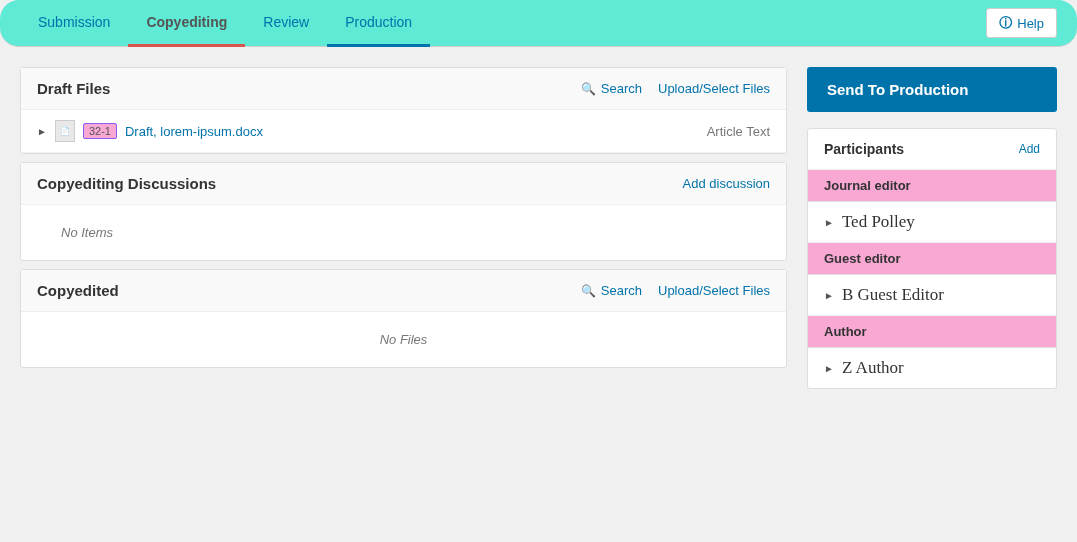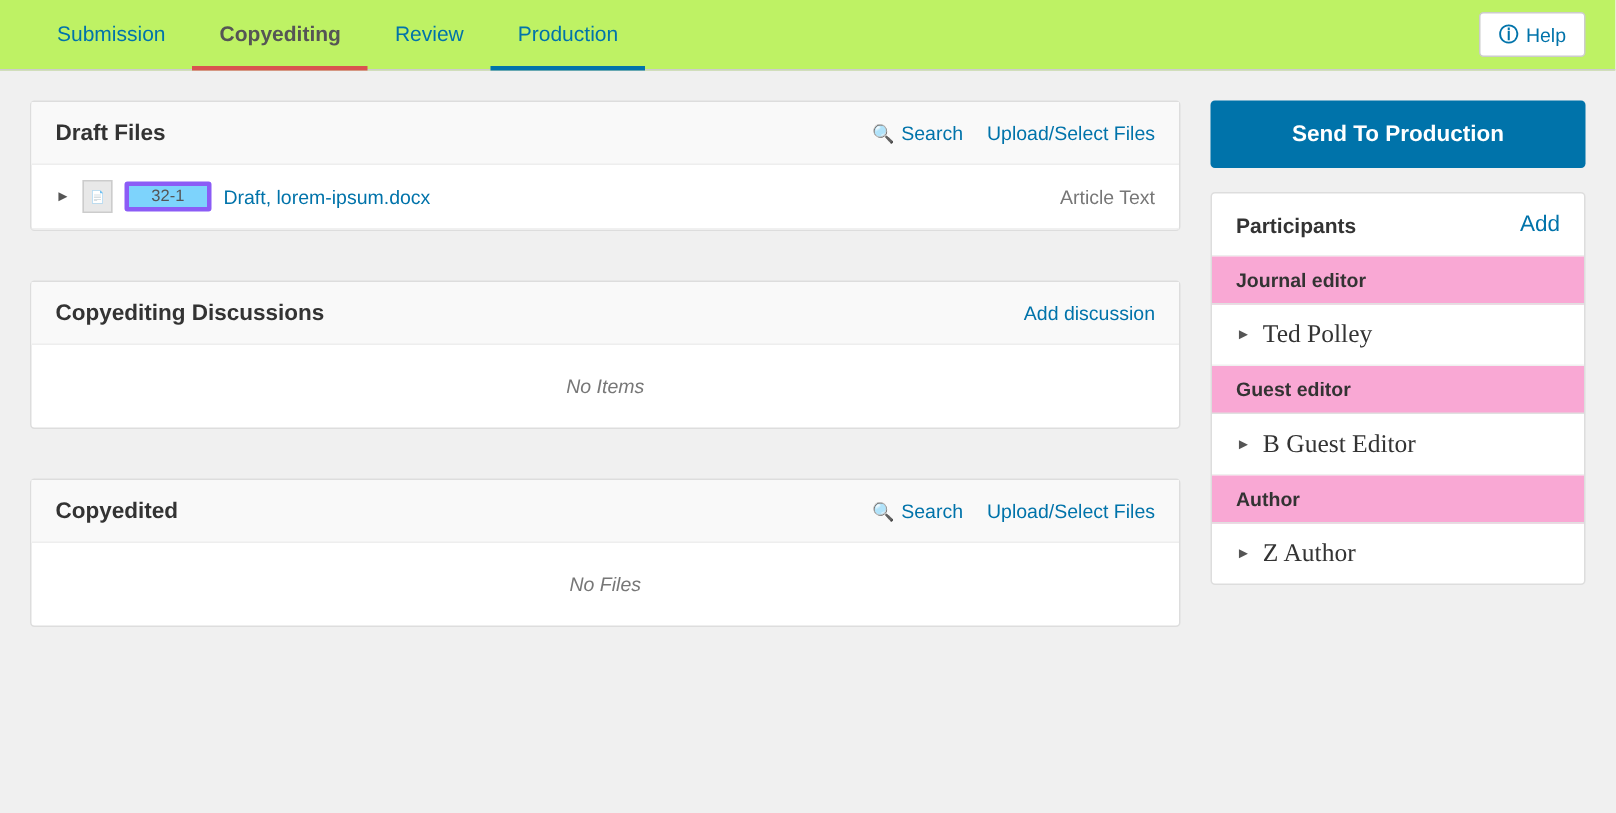--- a/index.html
+++ b/index.html
@@ -1,25 +1,26 @@
 <!DOCTYPE html>
 <html><head>
   <meta charset="utf-8">
   <style>
     * { box-sizing: border-box; margin: 0; padding: 0; }
     body { font-family: Arial, sans-serif; font-size: 13px; background: #f0f0f0; color: #333; }
 
     
     .top-nav {
-      background: #bef264;
+      background: #5eead4;
       border-bottom: 1px solid #ccc;
       display: flex;
       align-items: flex-end;
       padding: 0 20px;
       position: relative;
+      border-radius: 19px;
     }
     .nav-tab {
       padding: 14px 18px;
       cursor: pointer;
       color: #0073aa;
       font-size: 14px;
       border-bottom: 3px solid transparent;
       margin-bottom: -1px;
     }
     .nav-tab.active-copyediting {
@@ -53,21 +54,21 @@
       display: flex;
       gap: 20px;
       padding: 20px;
     }
 
     
     .left-col {
       flex: 1;
       display: flex;
       flex-direction: column;
-      gap: 33px;
+      gap: 8px;
     }
 
     
     .panel {
       background: white;
       border: 1px solid #ddd;
       border-radius: 3px;
     }
     .panel-header {
       display: flex;
@@ -115,24 +116,24 @@
       height: 22px;
       background: #e8e8e8;
       border: 1px solid #ccc;
       display: flex;
       align-items: center;
       justify-content: center;
       font-size: 9px;
       color: #666;
     }
     .file-badge {
-      background: #7dd3fc;
-      border: 3px solid #8b5cf6;
+      background: #f9a8d4;
+      border: 1px solid #8b5cf6;
       border-radius: 2px;
-      padding: 1px 15px;
+      padding: 1px 5px;
       font-size: 11px;
       color: #555;
     }
     .file-name {
       color: #0073aa;
       cursor: pointer;
     }
     .file-type {
       margin-left: auto;
       color: #777;
@@ -144,24 +145,25 @@
     }
     .discussion-header {
       display: grid;
       grid-template-columns: 1fr 100px 100px 70px 70px;
       padding: 8px 16px;
       border-bottom: 1px solid #eee;
       color: #666;
       font-size: 12px;
     }
     .no-items {
-      text-align: center;
+      text-align: left;
       padding: 20px;
       color: #777;
       font-style: italic;
+      margin-left: 20px;
     }
     .no-files {
       text-align: center;
       padding: 20px;
       color: #777;
       font-style: italic;
     }
 
     
     .right-col {
@@ -173,21 +175,21 @@
 
     .send-production-btn {
       background: #0073aa;
       color: white;
       border: none;
       border-radius: 3px;
       padding: 14px 20px;
       width: 100%;
       font-size: 15px;
       cursor: pointer;
-      text-align: center;
+      text-align: left;
       font-weight: bold;
     }
 
     
     .participants-panel {
       background: white;
       border: 1px solid #ddd;
       border-radius: 3px;
     }
     .participants-header {
@@ -197,21 +199,21 @@
       padding: 12px 16px;
       border-bottom: 1px solid #eee;
     }
     .participants-title {
       font-size: 14px;
       font-weight: bold;
     }
     .add-link {
       color: #0073aa;
       cursor: pointer;
-      font-size: 15px;
+      font-size: 12px;
     }
     .participant-group-header {
       padding: 8px 16px;
       background: #f9a8d4;
       font-weight: bold;
       font-size: 13px;
       color: #333;
       border-bottom: 1px solid #e0e0e0;
     }
     .participant-row {

